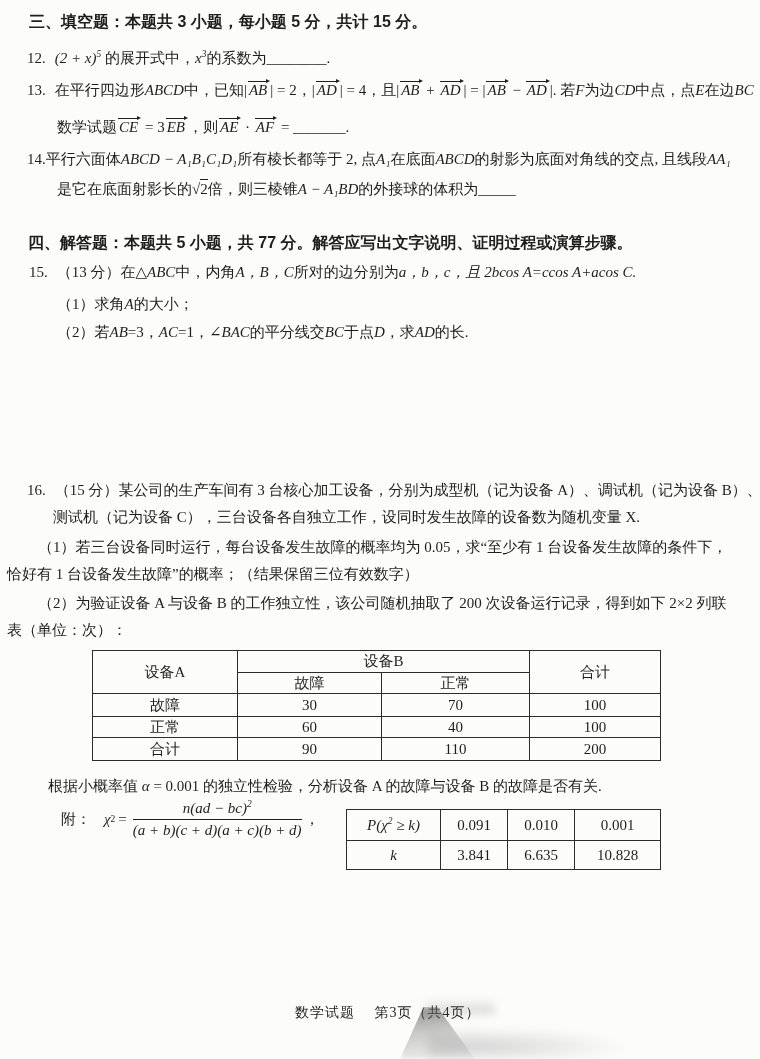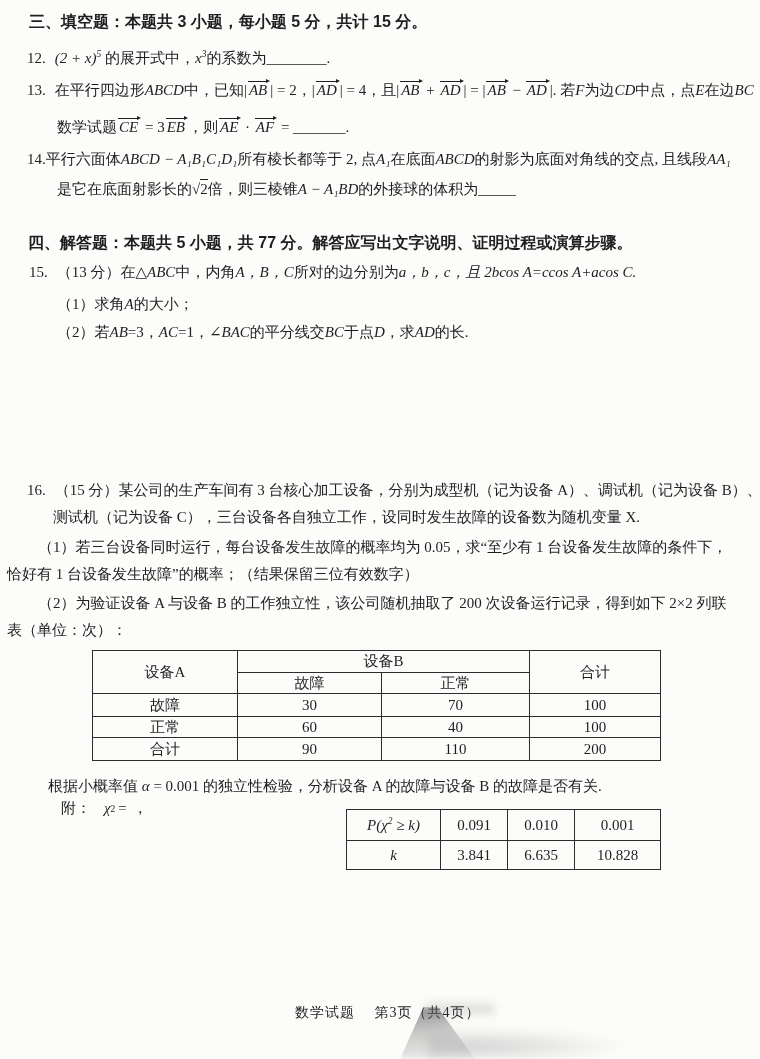--- a/index.html
+++ b/index.html
@@ -140,20 +140,24 @@
 
   <div class="line" style="left:48px; top:776px;">
     <span>根据小概率值 </span><span class="m">α</span><span> = 0.001 的独立性检验，分析设备 A 的故障与设备 B 的故障是否有关.</span>
   </div>
 
   <div class="formula-row">
     <span class="piece">附：</span>
     <span class="m" style="margin-left:10px;">χ</span>
       <sup class="e">2</sup>
     <span class="piece">=</span>
+    <span class="frac">
+      <span class="fnum"><span>n(ad − bc)</span><sup class="e">2</sup></span>
+      <span class="fden">(a + b)(c + d)(a + c)(b + d)</span>
+    </span>
     <span class="piece">，</span>
   </div>
 
   <table class="grid" id="table2">
     <colgroup>
       <col style="width:94px">
         <col style="width:67px">
         <col style="width:67px">
         <col style="width:86px">
     </colgroup>

